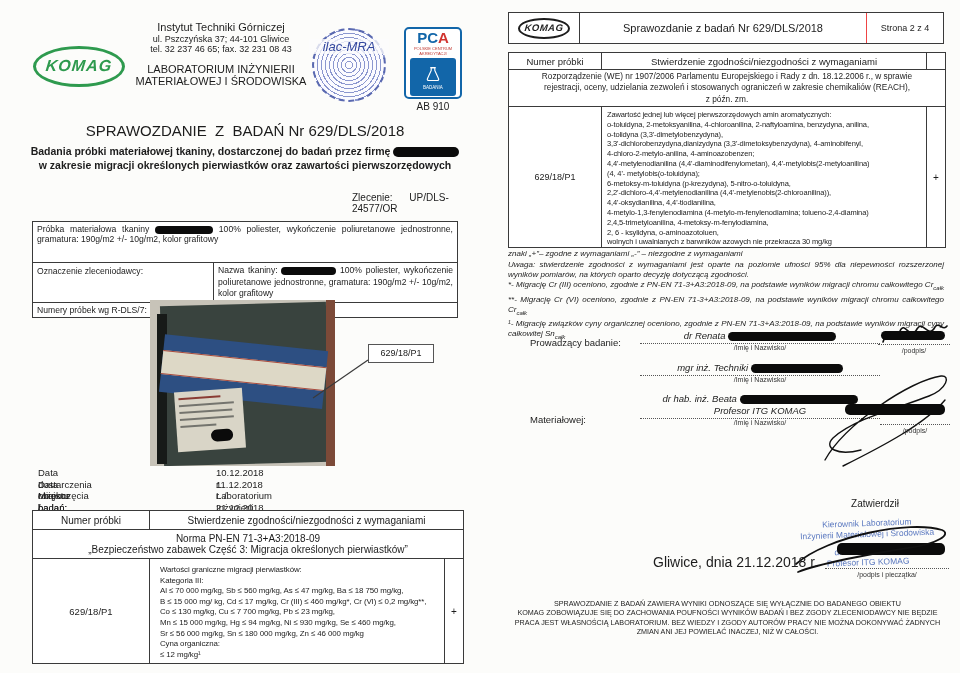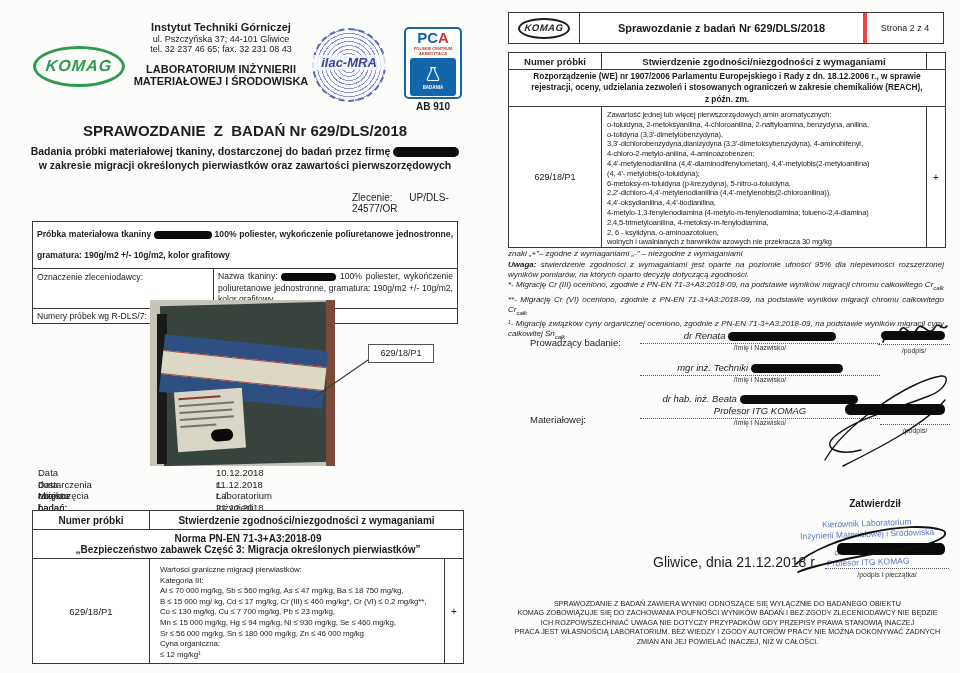--- a/index.html
+++ b/index.html
@@ -1,18 +1,18 @@
 <!DOCTYPE html>
 <html><head>
 <meta charset="utf-8">
 <style>
   html,body{margin:0;padding:0}
   body{width:960px;height:673px;background:#fcfcfa;font-family:"Liberation Sans",sans-serif;color:#1c1c1c;position:relative;overflow:hidden}
   .a{position:absolute}
-  .b{font-weight:bold}
+  .b{font-weight:normal}
   .i{font-style:italic}
   .c{text-align:center}
   .j{text-align:justify}
   .pre{white-space:pre-line}
   .redact{display:inline-block;background:#0b0b0b;border-radius:5px;vertical-align:middle}
   .dot{border-bottom:1px dotted #555}
   .cap{font-size:7px;color:#333;text-align:center}
   
   .tbl{border:1.3px solid #3a3a3a;background:#fff}
   .trow{display:flex;border-top:1px solid #3a3a3a}
@@ -37,21 +37,21 @@
 
   <div class="a c" style="left:122px;top:21px;width:198px">
     <div class="b" style="font-size:11px">Instytut Techniki Górniczej</div>
     <div style="font-size:9px;margin-top:1px">ul. Pszczyńska 37; 44-101 Gliwice</div>
     <div style="font-size:9px">tel. 32 237 46 65; fax. 32 231 08 43</div>
     <div class="b" style="font-size:11px;margin-top:9px">LABORATORIUM INŻYNIERII</div>
     <div class="b" style="font-size:11px">MATERIAŁOWEJ I ŚRODOWISKA</div>
   </div>
 
   <div class="a" style="left:312px;top:28px;width:70px;height:70px;border-radius:50%;border:2px dashed #5a69b0;background:repeating-radial-gradient(circle at 50% 50%, #fbfbff 0 3px, #8b97cf 3px 4px)">
-    <span class="a b i" style="left:-5px;right:-5px;top:25px;text-align:center;font-size:13px;color:#33479e;background:rgba(251,251,253,.78)">ilac-MRA</span>
+    <span class="a b i" style="left:-5px;right:-5px;top:9px;text-align:center;font-size:13px;color:#33479e;background:rgba(251,251,253,.78)">ilac-MRA</span>
   </div>
 
   <div class="a" style="left:404px;top:27px;width:58px;height:72px;border:2px solid #1266a9;border-radius:5px;background:#fff;text-align:center;box-sizing:border-box">
     <div style="font-size:15px;font-weight:bold;line-height:16px;margin-top:1px">
       <span style="color:#1266a9">PC</span><span style="color:#d1342f">A</span>
     </div>
     <div class="b" style="font-size:4px;color:#c0372f">POLSKIE CENTRUM</div>
     <div class="b" style="font-size:4px;color:#c0372f">AKREDYTACJI</div>
     <div style="margin:2px auto 0;width:46px;height:38px;background:#1266a9;border-radius:3px;display:flex;flex-direction:column;align-items:center;justify-content:center">
       <svg width="18" height="18" viewBox="0 0 20 20">
@@ -71,21 +71,21 @@
     <div>w zakresie migracji określonych pierwiastków oraz zawartości pierwszorzędowych</div>
   </div>
 
   <div class="a" style="left:352px;top:192px;font-size:10px">
     <span>Zlecenie:</span>
     <span style="margin-left:14px">UP/DLS-24577/OR</span>
   </div>
 
   <div class="a tbl" style="left:32px;top:221px;width:424px;font-size:8.6px">
     <div class="trow" style="min-height:40px">
-      <div class="tcell b j" style="flex:1;padding:2px 4px;line-height:21px">
+      <div class="tcell b j" style="flex:1;padding:2px 4px;line-height:10px">
         <span>Próbka materiałowa tkaniny</span>
         <span class="redact" style="width:58px;height:8px"></span>
         <span>100% poliester, wykończenie poliuretanowe jednostronne, gramatura: 190g/m2 +/- 10g/m2, kolor grafitowy</span>
       </div>
     </div>
     <div class="trow" style="min-height:26px">
       <div class="tcell" style="width:172px;padding:3px 4px">Oznaczenie zleceniodawcy:</div>
       <div class="tcell j" style="flex:1;padding:2px 4px;line-height:11.5px">
         <span>Nazwa tkaniny:</span>
         <span class="redact" style="width:55px;height:8px"></span>
@@ -162,21 +162,21 @@
 
 <div class="a" style="left:495px;top:0;width:465px;height:673px">
 
   <div class="a tbl" style="left:13px;top:12px;width:436px;height:32px;display:flex;box-sizing:border-box">
     <div class="vcenter" style="width:70px;border-right:1px solid #3a3a3a">
       <div class="komag-oval" style="width:48px;height:17px;border:2px solid #1d1d1d">
         <span style="font-size:9.5px;color:#1d1d1d;letter-spacing:.5px">KOMAG</span>
       </div>
     </div>
     <div class="b c vcenter" style="flex:1;font-size:11px">Sprawozdanie z badań Nr 629/DLS/2018</div>
-    <div class="c vcenter" style="width:76px;border-left:4px solid #ef4444;font-size:9px">Strona 2 z 4</div>
+    <div class="c vcenter" style="width:76px;border-left:1px solid #ef4444;font-size:9px">Strona 2 z 4</div>
   </div>
 
   <div class="a tbl" style="left:13px;top:52px;width:436px">
     <div class="trow" style="height:16px">
       <div class="tcell b c vcenter" style="width:92px;font-size:9.5px">Numer próbki</div>
       <div class="tcell b c vcenter" style="flex:1;font-size:9.5px">Stwierdzenie zgodności/niezgodności z wymaganiami</div>
       <div class="tcell" style="width:18px"></div>
     </div>
     <div class="trow b c pre vcenter" style="min-height:36px;font-size:8.3px;line-height:11.3px;display:flex">Rozporządzenie (WE) nr 1907/2006 Parlamentu Europejskiego i Rady z dn. 18.12.2006 r., w sprawie
 rejestracji, oceny, udzielania zezwoleń i stosowanych ograniczeń w zakresie chemikaliów (REACH),
@@ -266,17 +266,16 @@
     <path d="M8 46 C40 18 122 2 154 12 C164 16 150 26 120 30 C80 36 30 46 10 54" fill="none" stroke="#111" stroke-width="1.8" stroke-linecap="round"></path>
   </svg>
   <div class="a dot" style="left:330px;top:558px;width:124px;height:10px"></div>
   <div class="a cap" style="left:330px;top:571px;width:124px">/podpis i pieczątka/</div>
 
   <div class="a" style="left:158px;top:554px;font-size:14px">Gliwice, dnia 21.12.2018 r.</div>
 
   <div class="a c" style="left:0;top:599px;width:465px;font-size:7.2px;line-height:9.4px;color:#222">
     <div>SPRAWOZDANIE Z BADAŃ ZAWIERA WYNIKI ODNOSZĄCE SIĘ WYŁĄCZNIE DO BADANEGO OBIEKTU</div>
     <div>KOMAG ZOBOWIĄZUJE SIĘ DO ZACHOWANIA POUFNOŚCI WYNIKÓW BADAŃ I BEZ ZGODY ZLECENIODAWCY NIE BĘDZIE</div>
-    <div>ICH ROZPOWSZECHNIAĆ UWAGA NIE DOTYCZY PRZYPADKÓW GDY PRZEPISY PRAWA STANOWIĄ INACZEJ</div>
     <div>PRACA JEST WŁASNOŚCIĄ LABORATORIUM. BEZ WIEDZY I ZGODY AUTORÓW PRACY NIE MOŻNA DOKONYWAĆ ŻADNYCH</div>
     <div>ZMIAN ANI JEJ POWIELAĆ INACZEJ, NIŻ W CAŁOŚCI.</div>
   </div>
 </div>
 
 </body></html>

